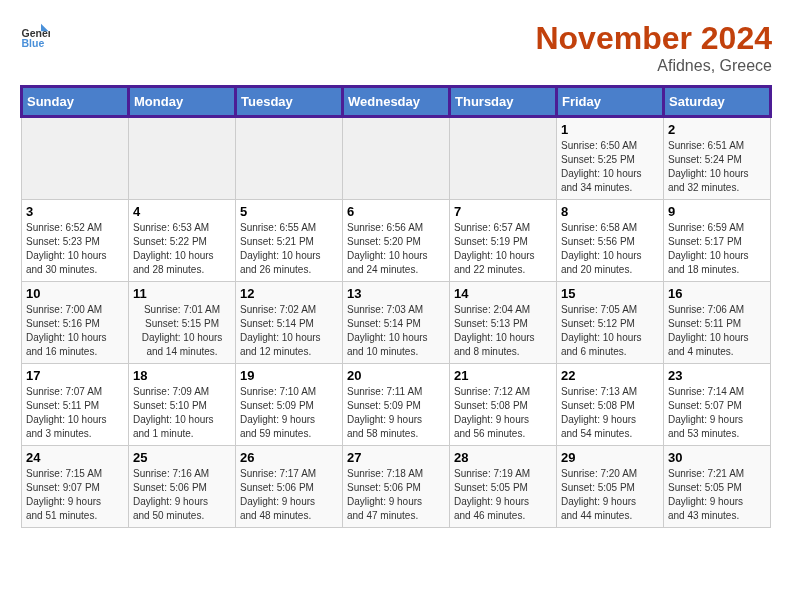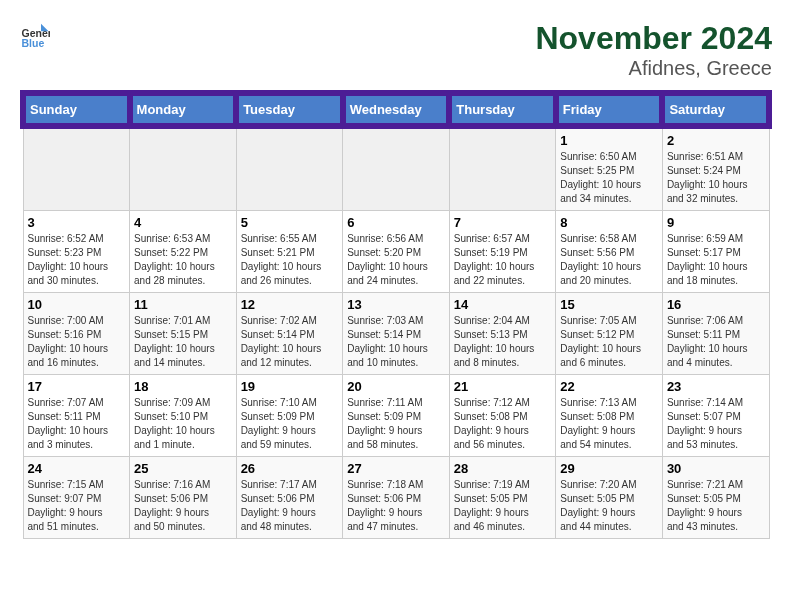--- a/index.html
+++ b/index.html
@@ -33,39 +33,39 @@
       width: 30px;
       height: 30px;
       margin-right: 4px;
     }
     .title-area {
       text-align: right;
     }
     .month-title {
       font-size: 32px;
       font-weight: bold;
-      color: #14532d;
+      color: #c2410c;
     }
     .location-title {
-      font-size: 20px;
+      font-size: 16px;
       color: #555;
     }
     table {
       width: 100%;
       border-collapse: collapse;
       font-size: 11px;
     }
     thead tr th {
       background-color: #4a7fcb;
       color: #fff;
       padding: 6px 4px;
       text-align: left;
       font-size: 13px;
       font-weight: bold;
-      border: 6px solid #4c1d95;
+      border: 3px solid #4c1d95;
     }
     tbody tr td {
       border: 1px solid #ccc;
       vertical-align: top;
       padding: 4px;
       width: calc(100% / 7);
       height: 80px;
       background: #fff;
     }
     tbody tr:nth-child(odd) td {
@@ -194,21 +194,21 @@
       <tr>
         <td>
           <span class="day-num">10</span>
           <div class="day-info" style="white-space: pre-line;">Sunrise: 7:00 AM
 Sunset: 5:16 PM
 Daylight: 10 hours
 and 16 minutes.</div>
         </td>
         <td>
           <span class="day-num">11</span>
-          <div class="day-info" style="white-space: pre-line;">Sunrise: 7:01 AM
+          <div class="day-info" style="white-space: pre-line; text-align: center;">Sunrise: 7:01 AM
 Sunset: 5:15 PM
 Daylight: 10 hours
 and 14 minutes.</div>
         </td>
         <td>
           <span class="day-num">12</span>
           <div class="day-info" style="white-space: pre-line;">Sunrise: 7:02 AM
 Sunset: 5:14 PM
 Daylight: 10 hours
 and 12 minutes.</div>

